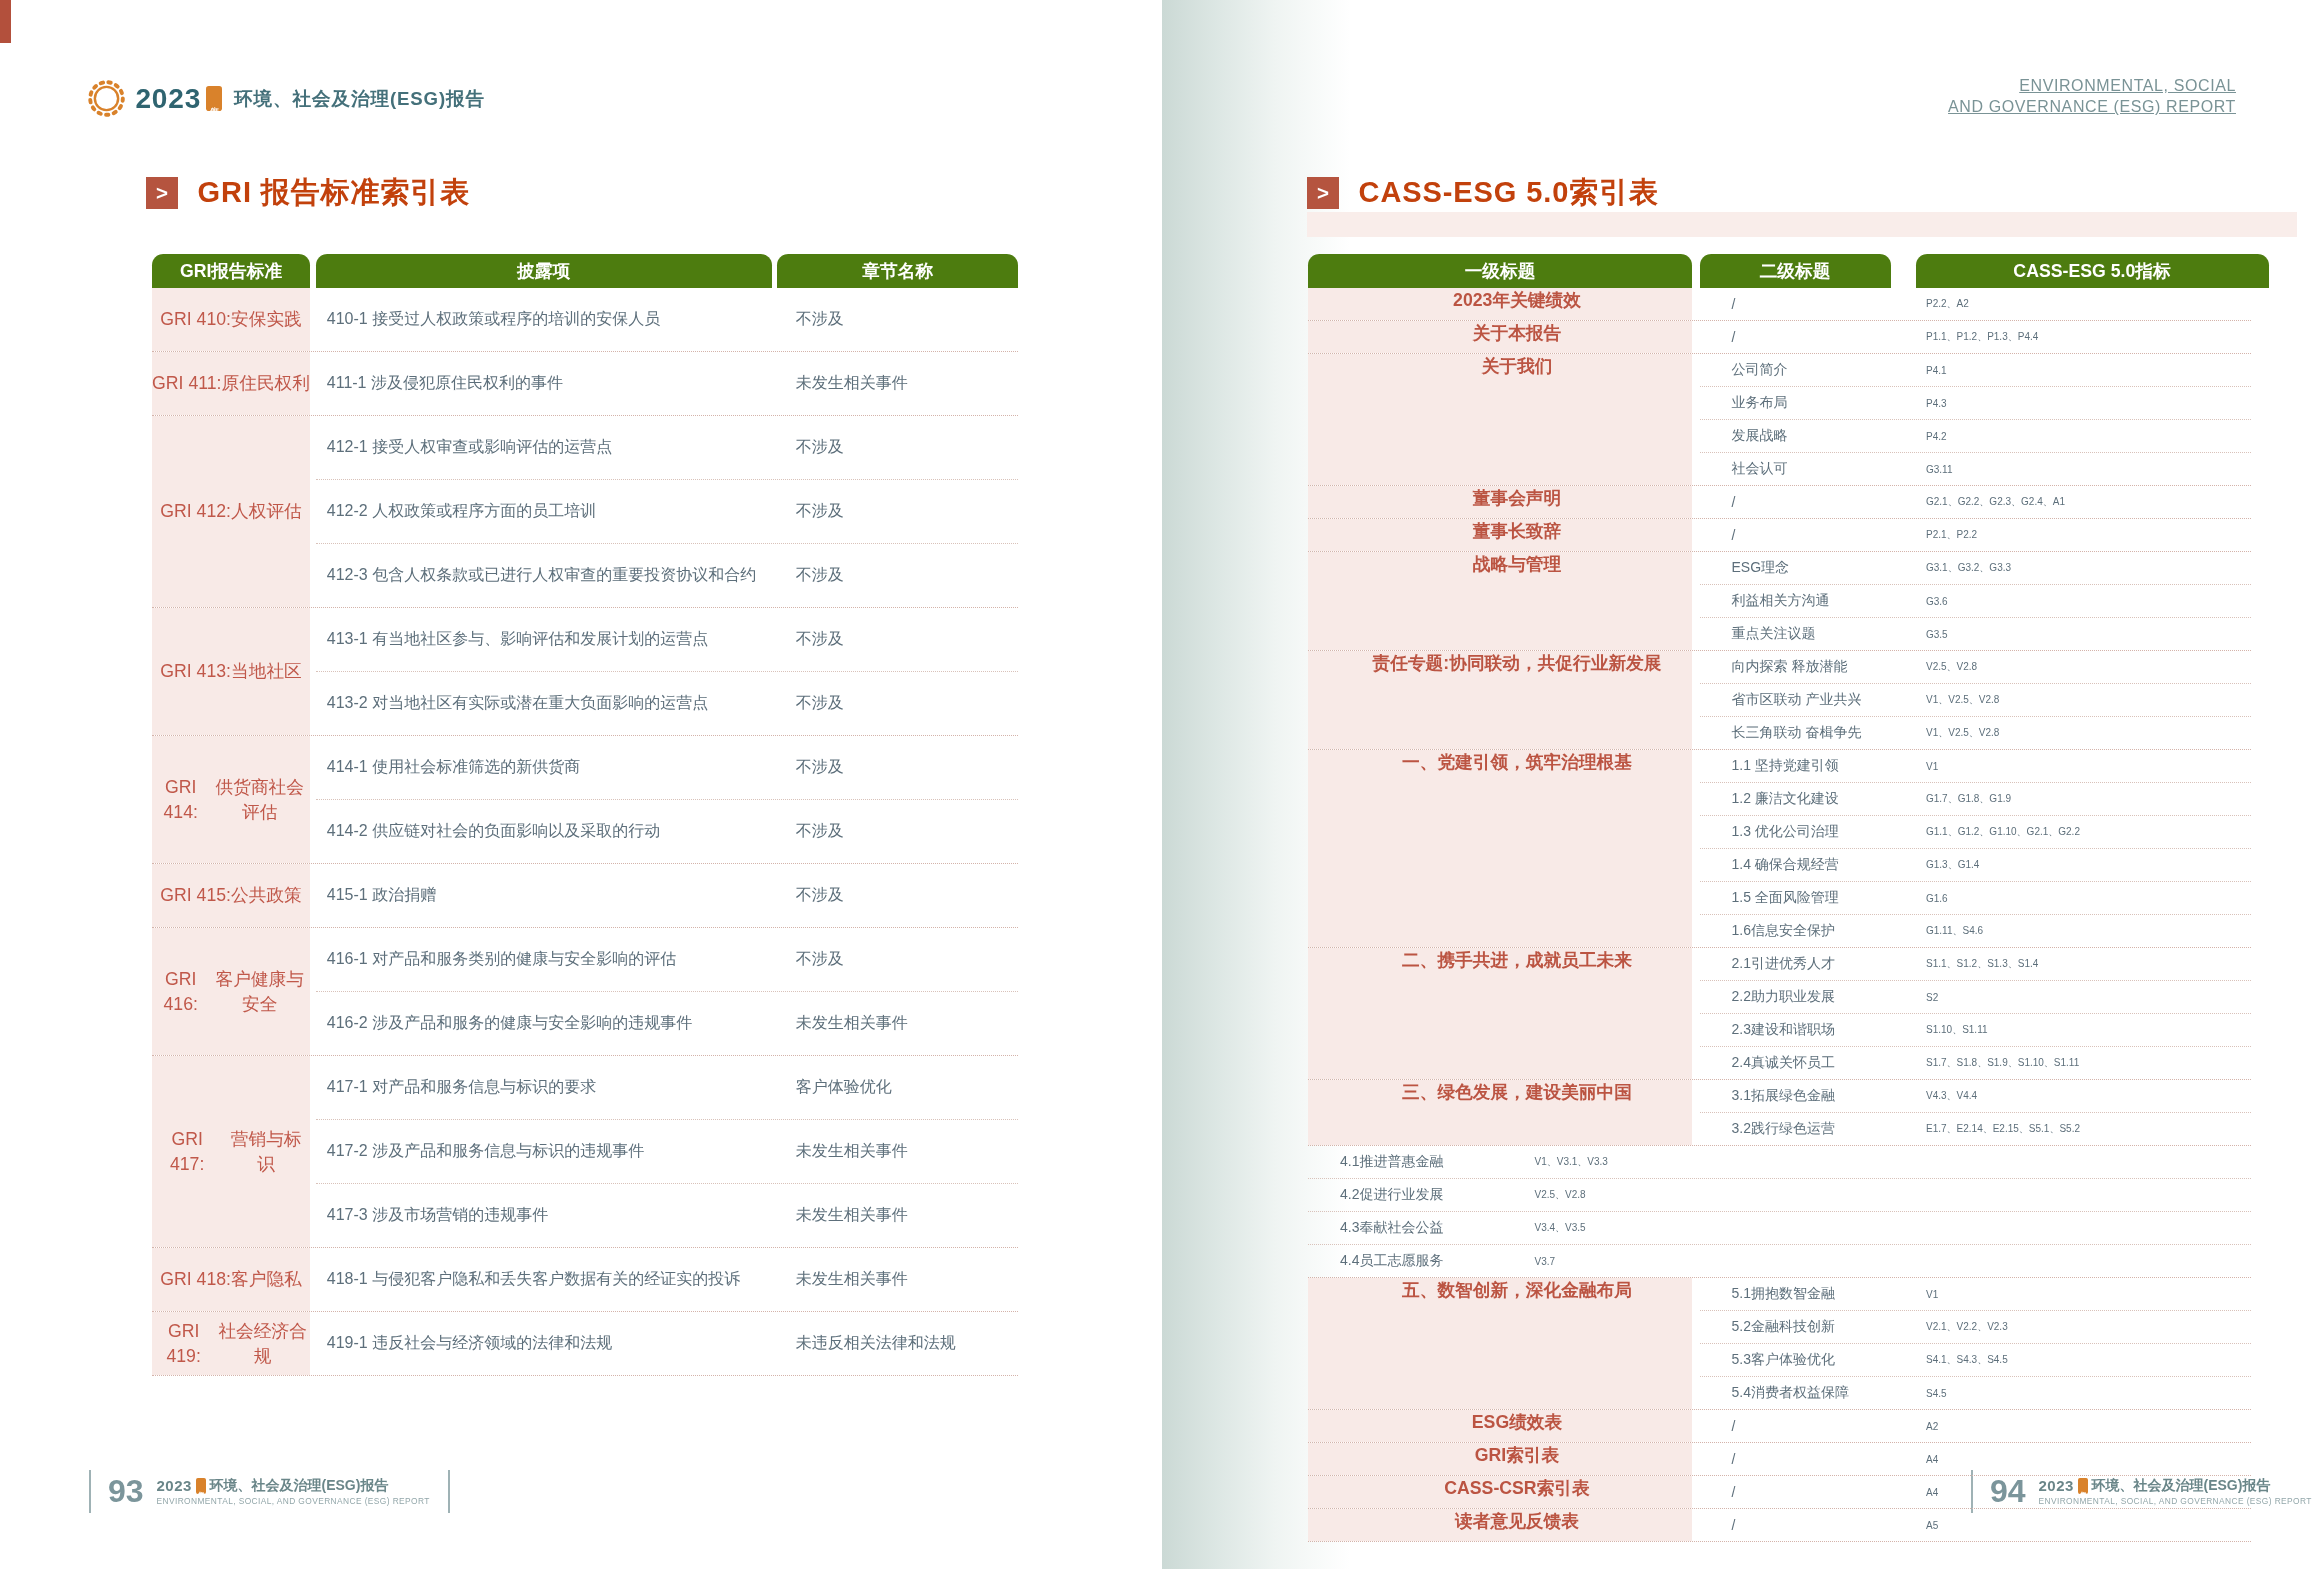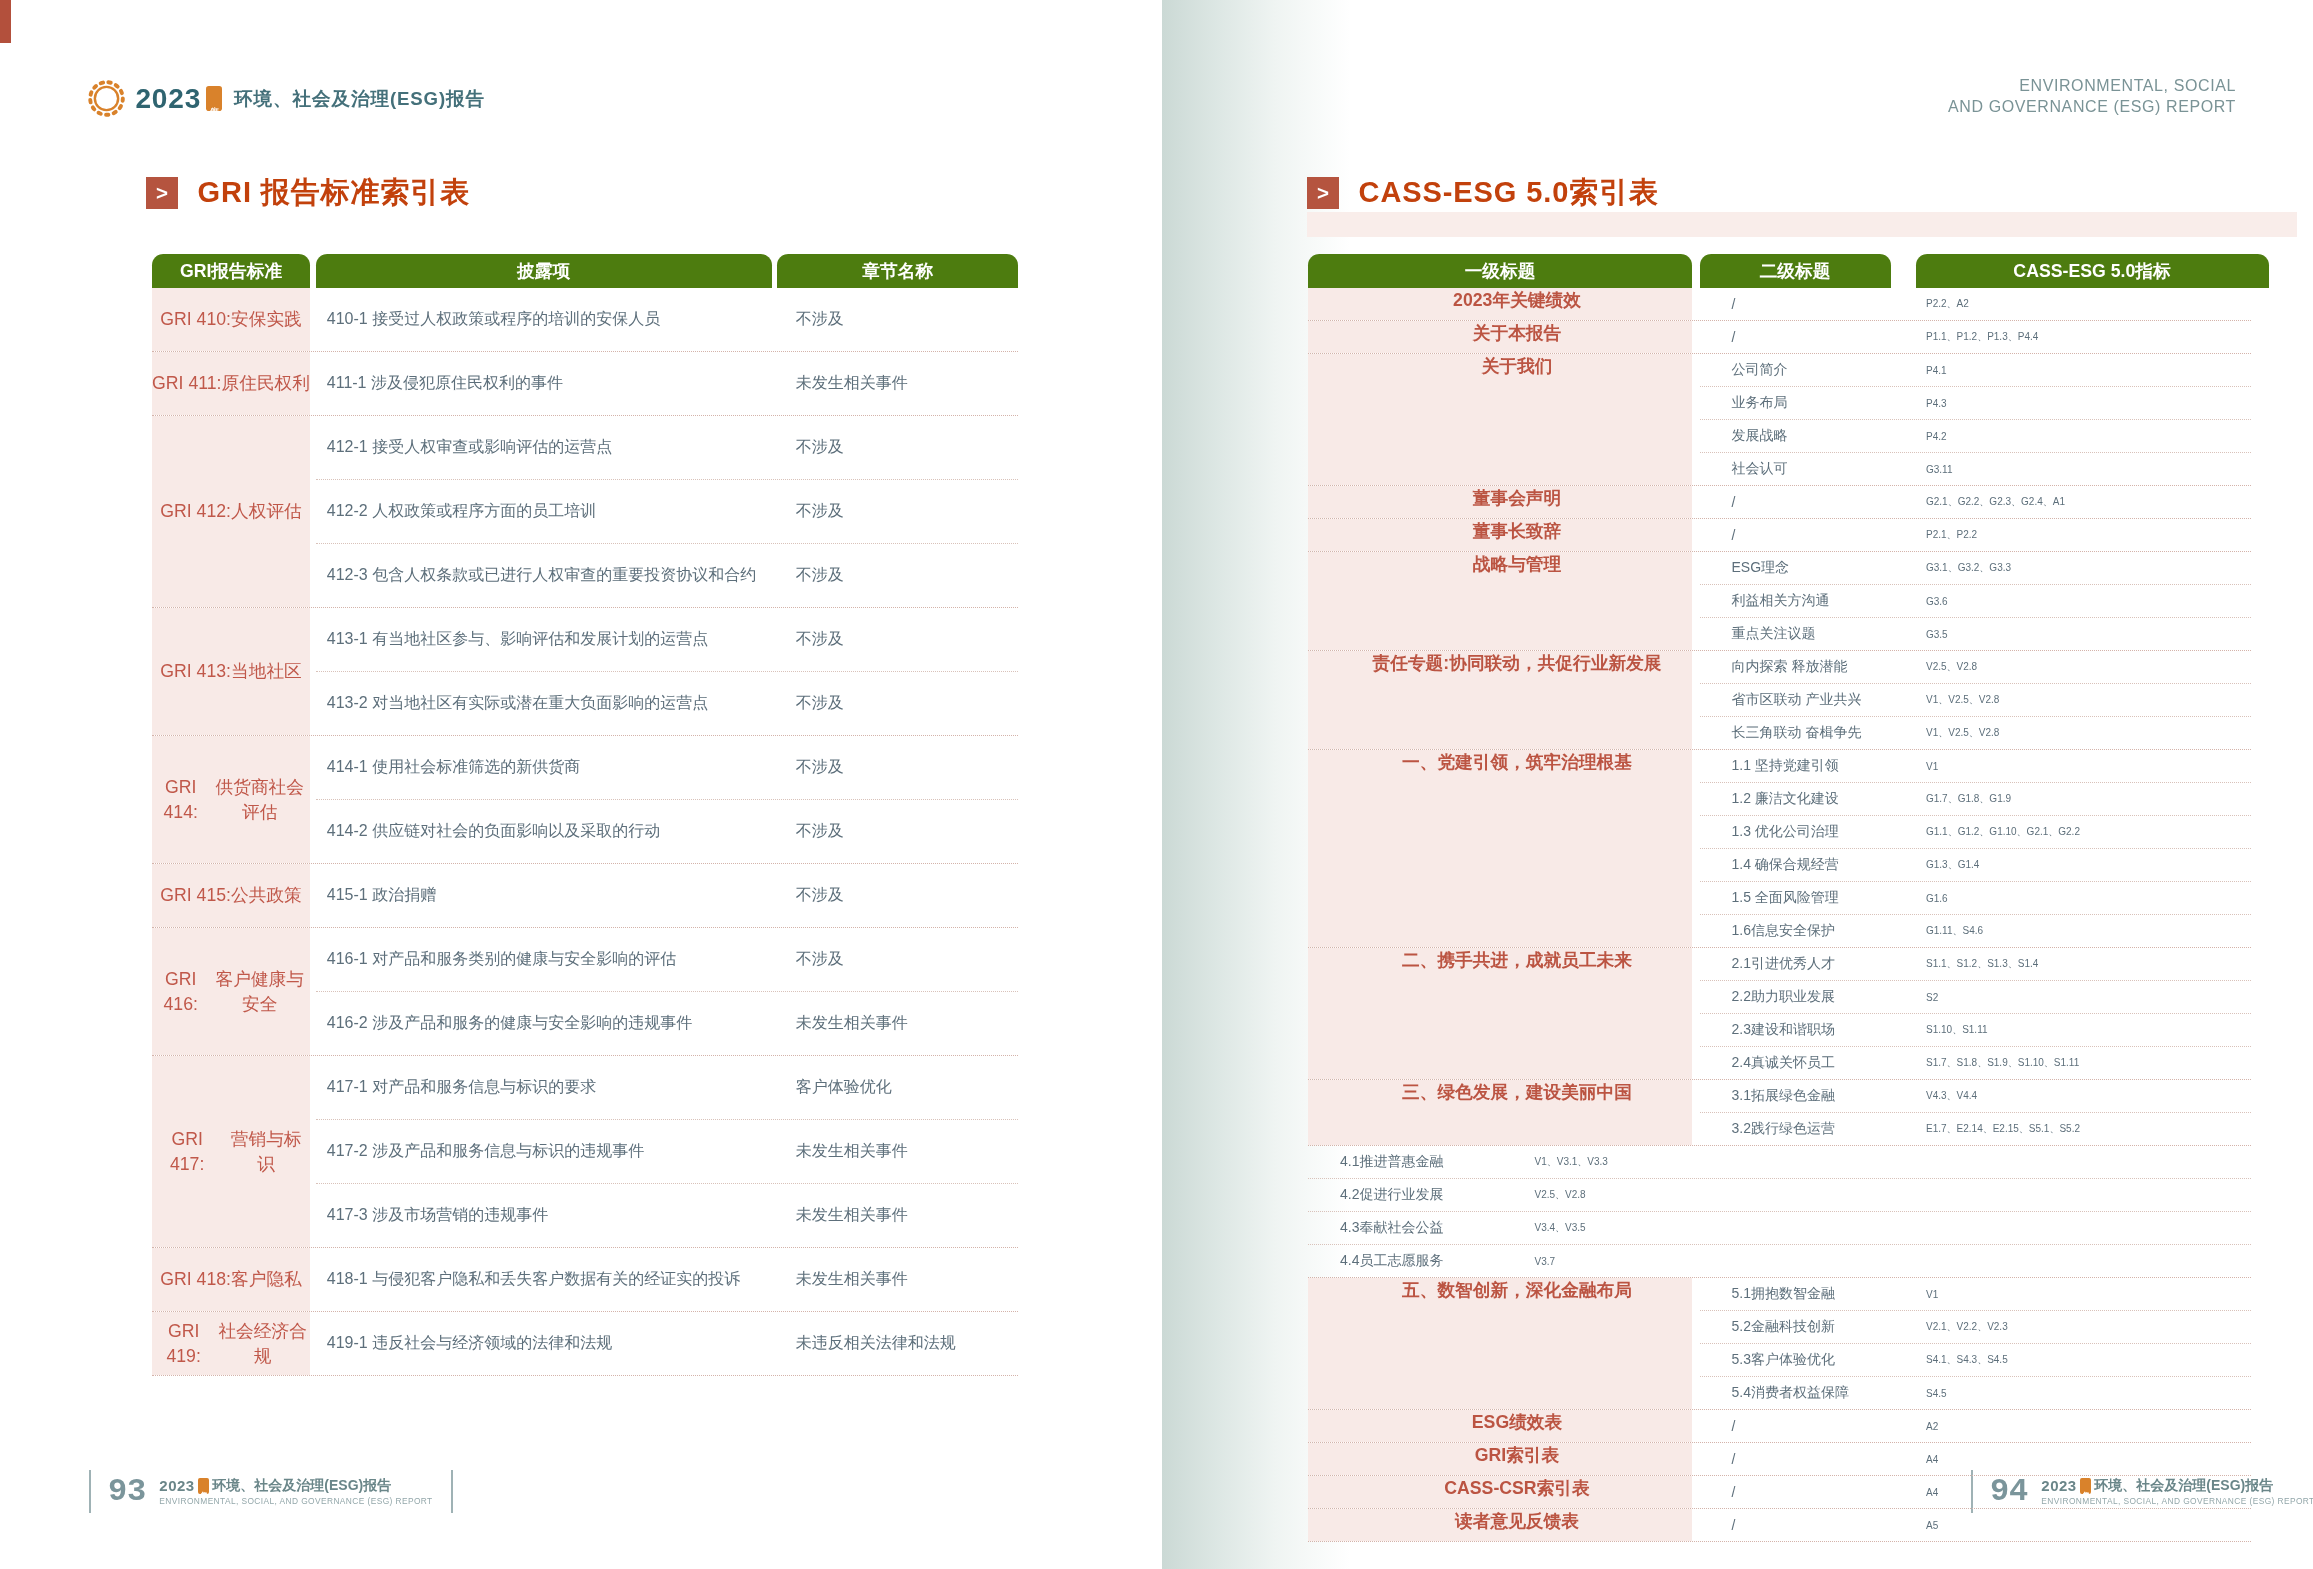--- a/index.html
+++ b/index.html
@@ -13,21 +13,21 @@
          background:linear-gradient(90deg,#cbd9d5 0%,#dde7e4 30%,#eff4f2 60%,#ffffff 100%);}
 
   
   .brand{left:86px;top:78px;display:flex;align-items:center;}
   .brand-year{font-size:28px;font-weight:bold;color:#2f6470;margin-left:8.4px;letter-spacing:0.9px;}
   .brand-badge{width:16px;height:25px;background:#d9822b;color:#fff;border-radius:2.8px;font-size:9.3px;
                margin-left:4.7px;display:flex;align-items:center;justify-content:center;writing-mode:vertical-rl;}
   .brand-title{margin-left:12px;font-size:18.6px;font-weight:bold;color:#44707a;letter-spacing:0.9px;}
 
   
-  .en-title{right:78px;top:75px;text-align:right;color:#7a9396;font-size:16px;line-height:21.4px;letter-spacing:0.6px;}
+  .en-title{right:78px;top:75px;text-align:right;color:#7a9396;font-size:16px;line-height:21.4px;letter-spacing:0.6px;text-decoration:underline;}
 
   
   .sec-title{display:flex;align-items:center;z-index:2;}
   .sec-sq{width:32px;height:32px;background:#b5543f;color:#fff;display:flex;align-items:center;
           justify-content:center;font-size:20.5px;font-weight:bold;flex:none;}
   .sec-txt{margin-left:19.6px;font-size:29px;font-weight:bold;color:#c2410c;letter-spacing:0.9px;white-space:nowrap;}
   .title-banner{left:1307px;top:212px;width:990px;height:25px;background:#f9edea;z-index:1;}
 
   
   .itable{z-index:2;}
@@ -54,21 +54,21 @@
   .trow + .trow{border-top:0.9px dotted #d9c2ba;}
   .cell{color:#5d6f7b;box-sizing:border-box;flex:none;white-space:nowrap;}
   .c-disc{width:456px;padding-left:11.2px;font-size:16px;margin-right:5.6px;}
   .c-chap{font-size:16px;padding-left:18.6px;}
   .c-sub{width:191px;padding-left:32px;font-size:14px;margin-right:7.5px;}
   .c-ind{font-size:10px;padding-left:28px;}
 
   
   .footer{top:1469px;display:flex;align-items:center;height:45px;}
   .fbar{width:1.9px;height:43px;background:#9fb2b5;flex:none;}
-  .fpage{font-family:Liberation Mono, monospace;font-size:32px;color:#7b959b;margin:0 13px 0 17px;font-weight:bold;}
+  .fpage{font-family:Liberation Sans, sans-serif;font-size:32px;color:#7b959b;margin:0 13px 0 17px;font-weight:bold;}
   .fline1{display:flex;align-items:center;color:#6a8689;font-weight:bold;font-size:14px;white-space:nowrap;}
   .fyear{font-size:15px;letter-spacing:0.5px;}
   .fbadge{width:10.3px;height:16px;background:#d9822b;color:#fff;font-size:6.5px;border-radius:1.9px;margin:0 3.7px;
           display:flex;align-items:center;justify-content:center;writing-mode:vertical-rl;}
   .fline2{font-size:8.4px;color:#93a7aa;letter-spacing:0.4px;margin-top:1.9px;white-space:nowrap;}
   .fbrand{margin-right:18.6px;}
 </style>
 </head>
 <body>
 

